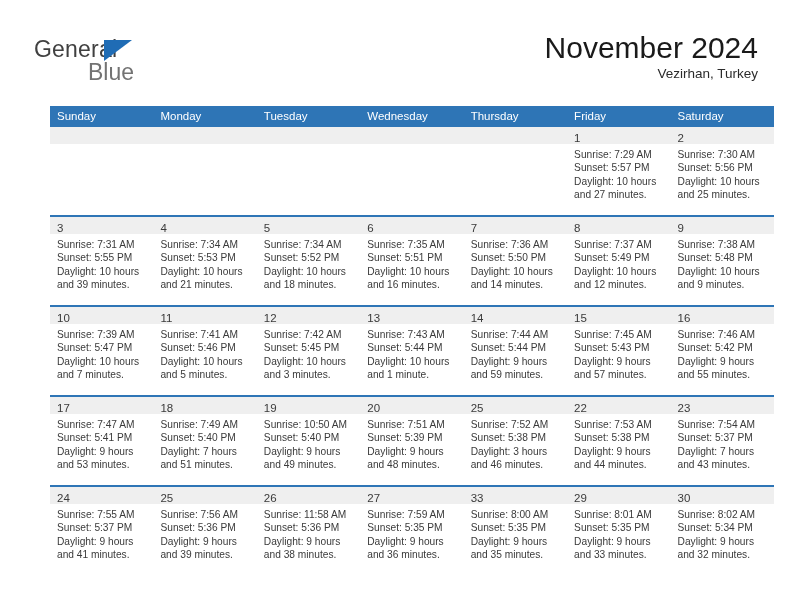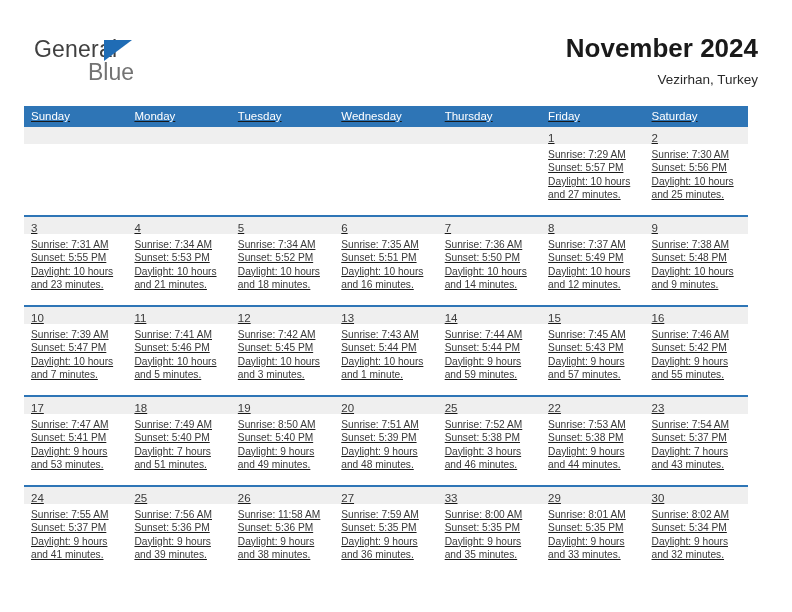--- a/index.html
+++ b/index.html
@@ -66,43 +66,41 @@
     white-space: nowrap;
   }
 
   .title-block {
     position: absolute;
     right: 34px;
     top: 32px;
     text-align: right;
   }
   .cal-title {
-    font-size: 26px;
-    font-weight: bold;
+    font-size: 30px;
+    font-weight: normal;
     color: #1a1a1a;
     line-height: 32px;
     white-space: nowrap;
   }
   .cal-subtitle {
     font-size: 13.5px;
     color: #2b2b2b;
     line-height: 20px;
-    margin-top: 6px;
     white-space: nowrap;
   }
 
   
   .calendar {
     position: absolute;
-    left: 24px;
+    left: 50px;
     top: 106px;
     width: 724px;
     border-collapse: collapse;
     table-layout: fixed;
-    text-decoration: underline;
   }
   .calendar th {
     background: #2e75b6;
     color: #ffffff;
     font-size: 11.5px;
     font-weight: normal;
     text-align: left;
     padding: 4px 0 5px 7px;
     height: 11px;
     border: none;
@@ -235,21 +233,21 @@
           </div>
         </td>
       </tr>
 
       <tr class="week">
         <td>
           <div class="daynum-band"><span class="daynum">3</span></div>
           <div class="cell-body">
             <div class="cell-line">Sunrise: 7:31 AM</div>
             <div class="cell-line">Sunset: 5:55 PM</div>
-            <div class="cell-line wrap">Daylight: 10 hours and 23 minutes.</div>
+            <div class="cell-line wrap">Daylight: 10 hours and 39 minutes.</div>
           </div>
         </td>
         <td>
           <div class="daynum-band"><span class="daynum">4</span></div>
           <div class="cell-body">
             <div class="cell-line">Sunrise: 7:34 AM</div>
             <div class="cell-line">Sunset: 5:53 PM</div>
             <div class="cell-line wrap">Daylight: 10 hours and 21 minutes.</div>
           </div>
         </td>
@@ -367,21 +365,21 @@
           <div class="daynum-band"><span class="daynum">18</span></div>
           <div class="cell-body">
             <div class="cell-line">Sunrise: 7:49 AM</div>
             <div class="cell-line">Sunset: 5:40 PM</div>
             <div class="cell-line wrap">Daylight: 7 hours and 51 minutes.</div>
           </div>
         </td>
         <td>
           <div class="daynum-band"><span class="daynum">19</span></div>
           <div class="cell-body">
-            <div class="cell-line">Sunrise: 8:50 AM</div>
+            <div class="cell-line">Sunrise: 10:50 AM</div>
             <div class="cell-line">Sunset: 5:40 PM</div>
             <div class="cell-line wrap">Daylight: 9 hours and 49 minutes.</div>
           </div>
         </td>
         <td>
           <div class="daynum-band"><span class="daynum">20</span></div>
           <div class="cell-body">
             <div class="cell-line">Sunrise: 7:51 AM</div>
             <div class="cell-line">Sunset: 5:39 PM</div>
             <div class="cell-line wrap">Daylight: 9 hours and 48 minutes.</div>

